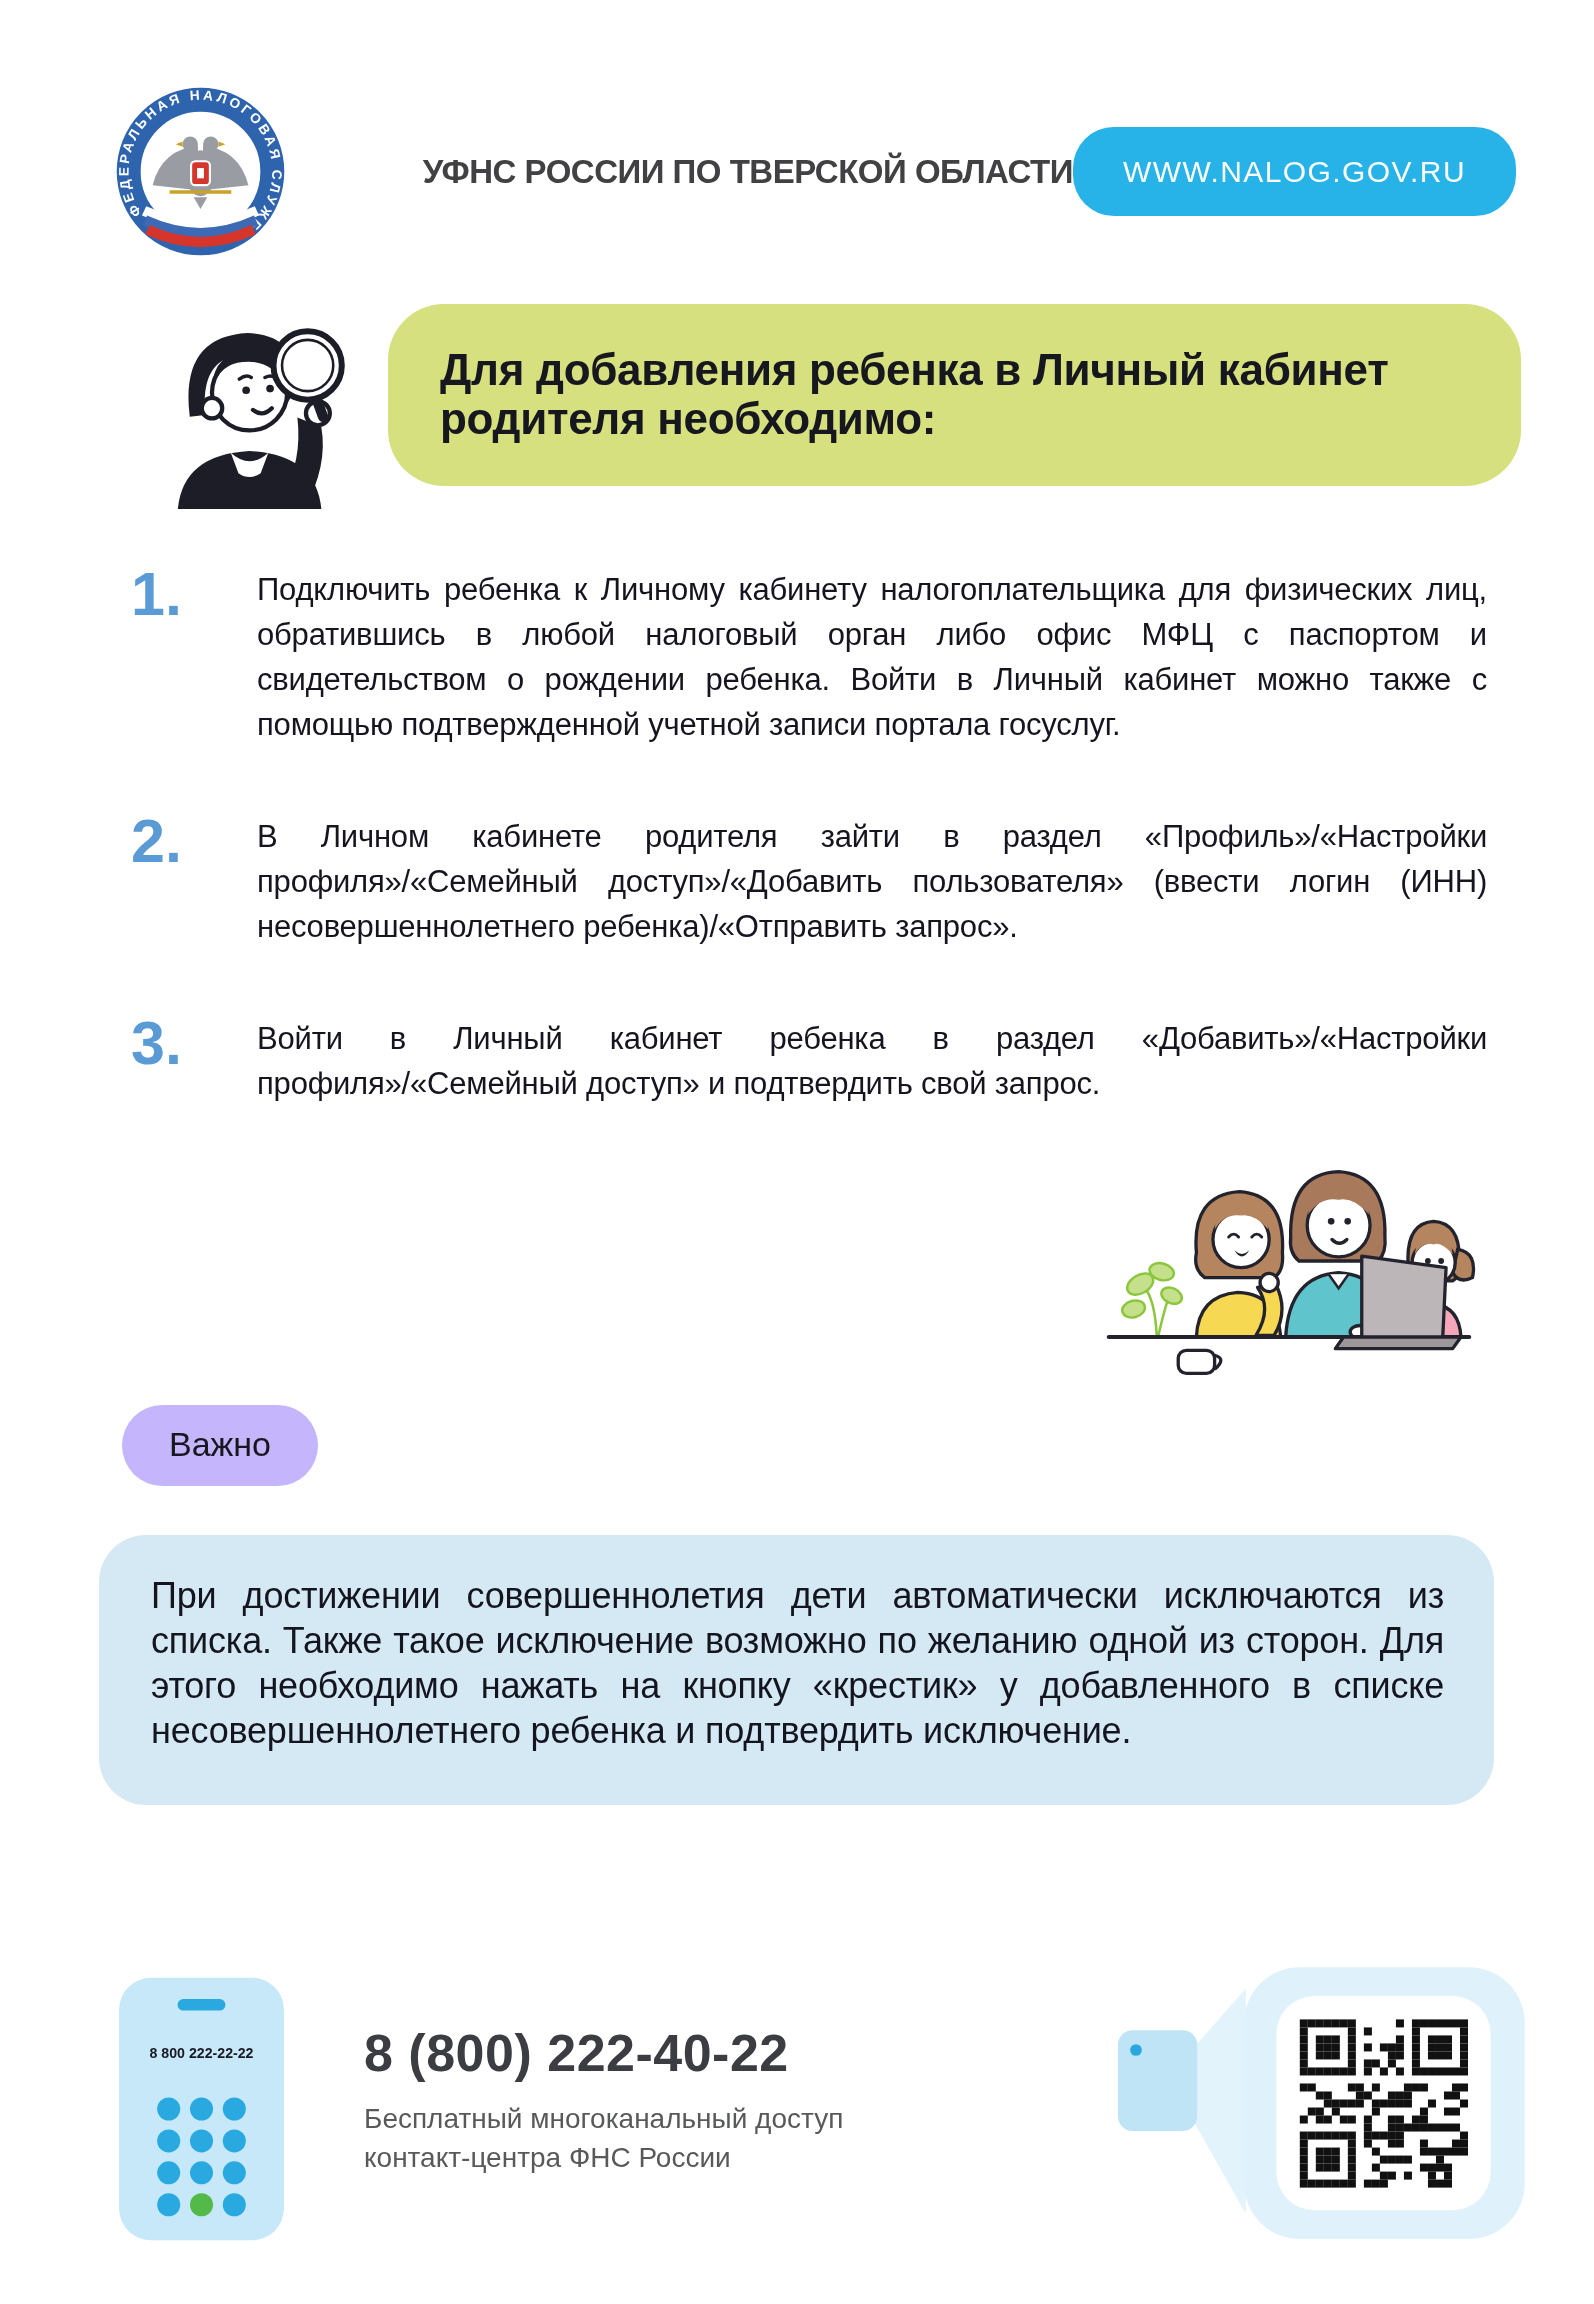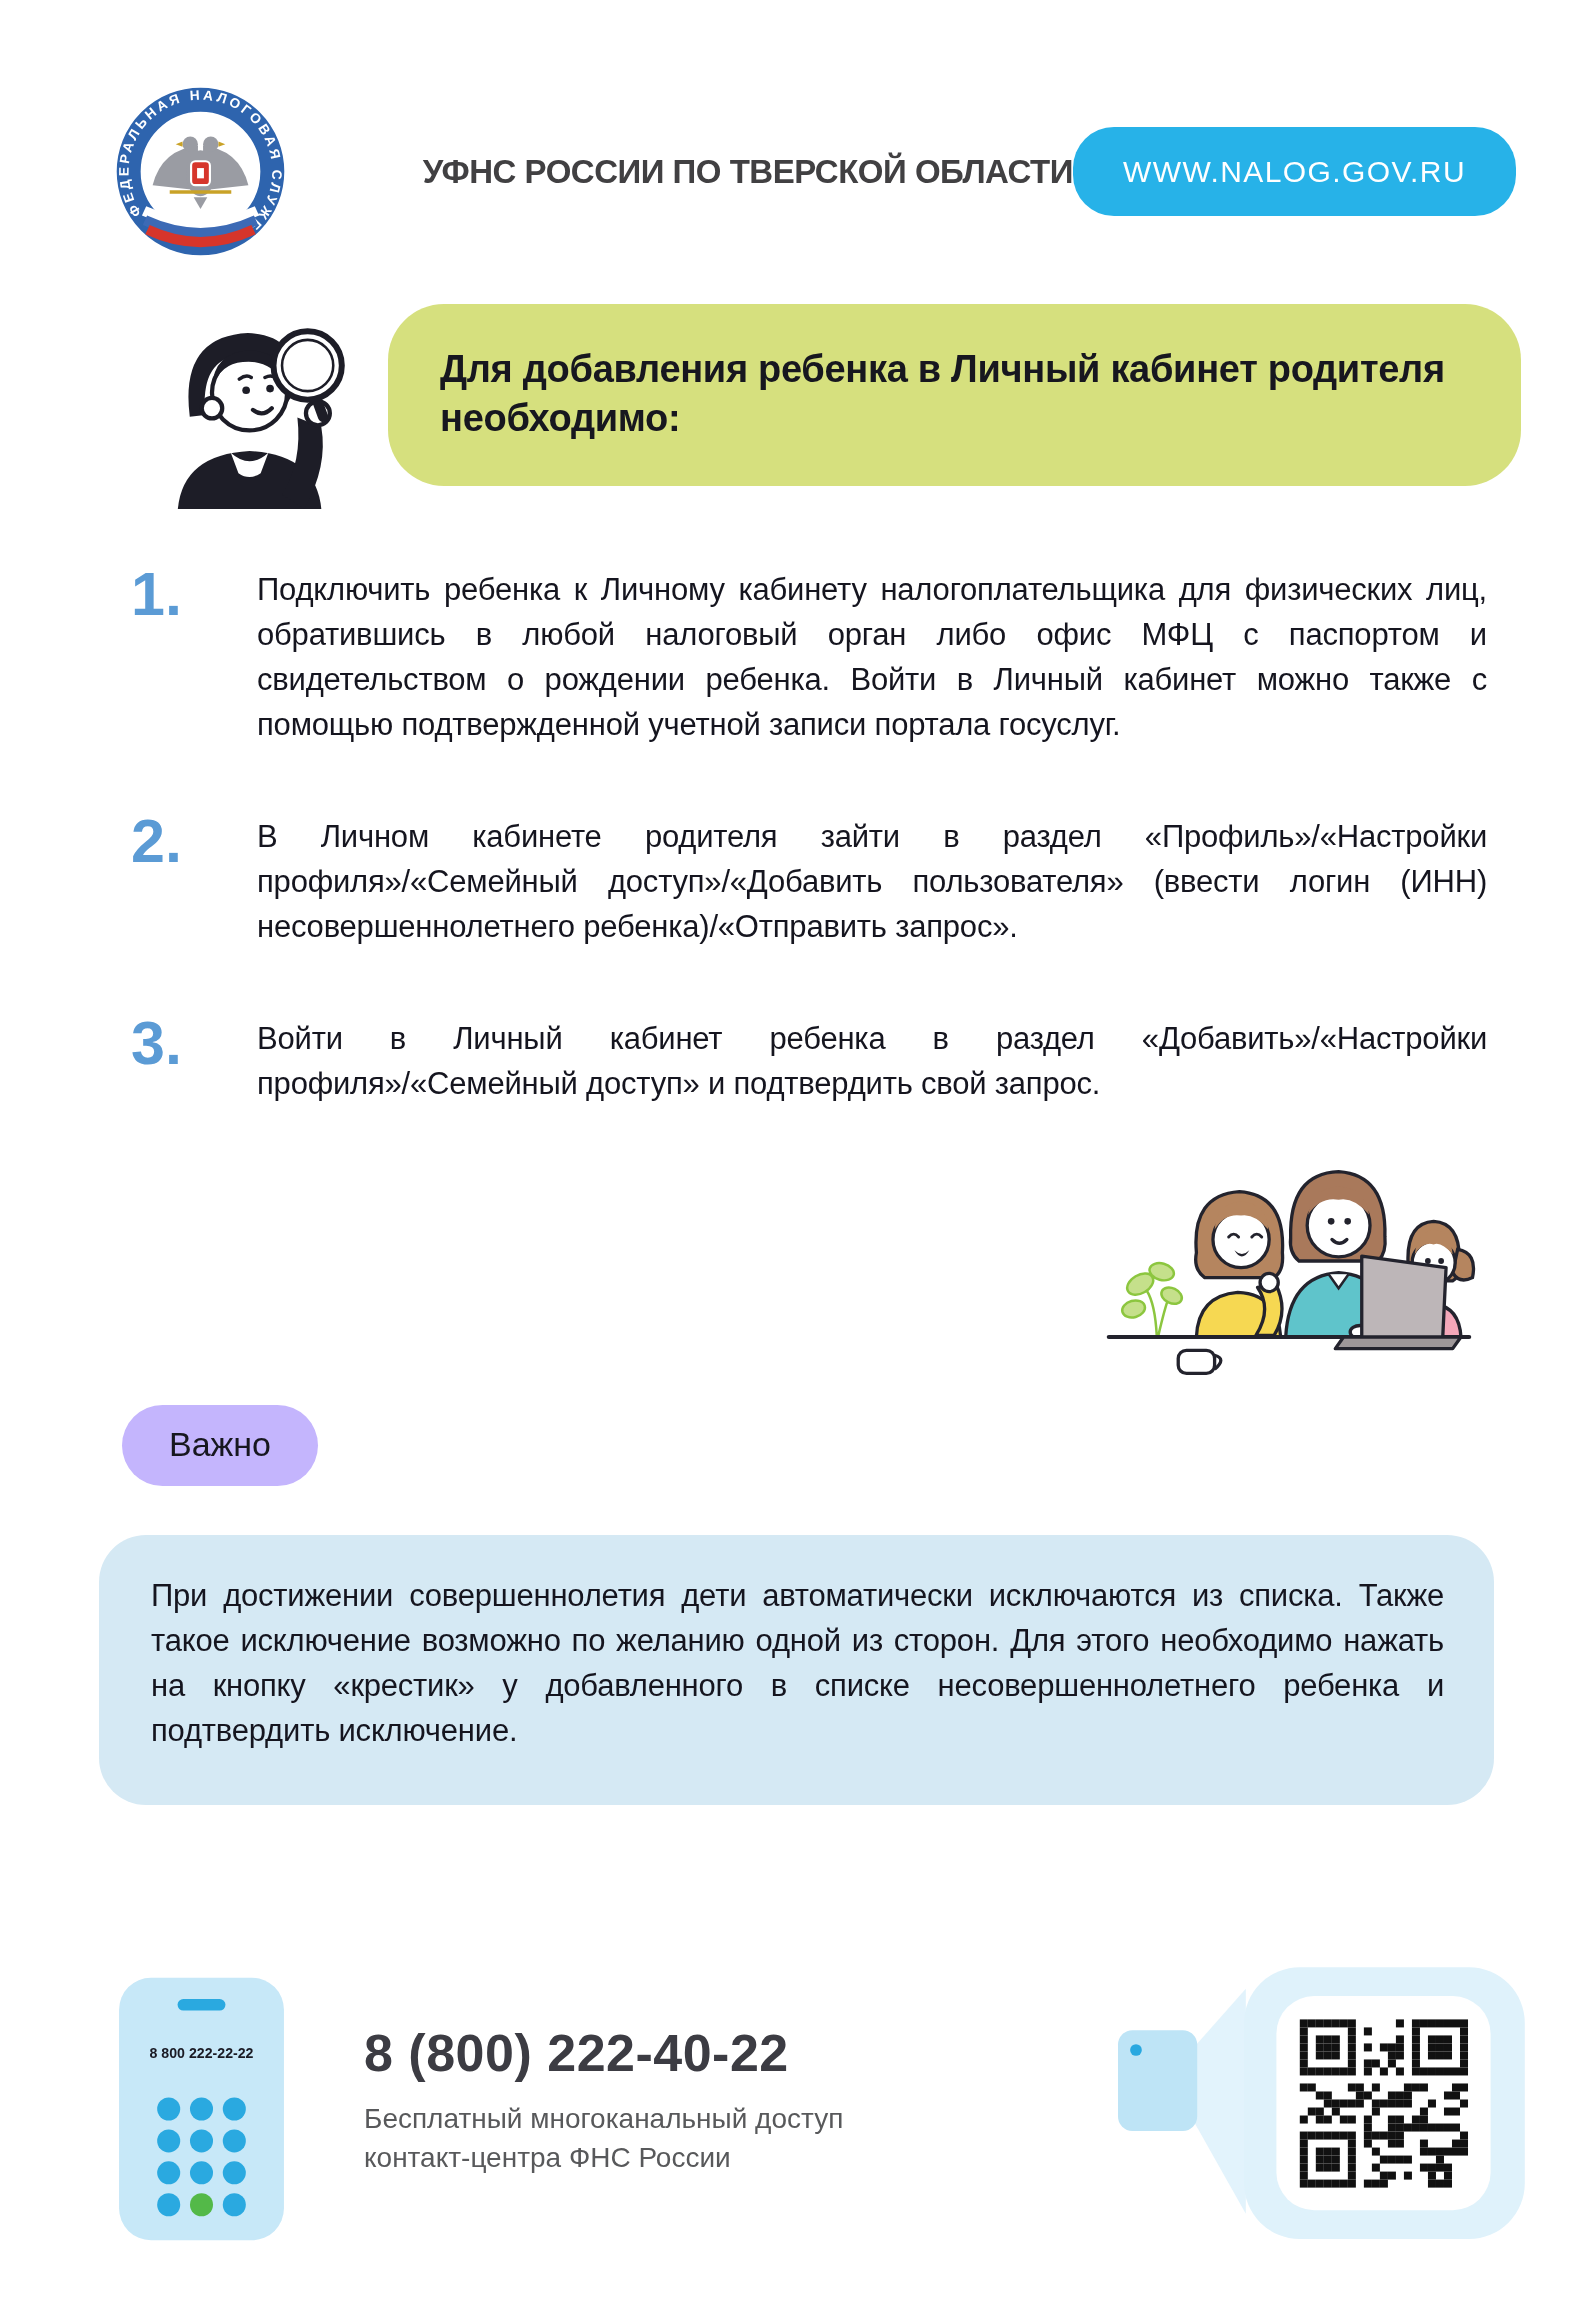--- a/index.html
+++ b/index.html
@@ -49,21 +49,21 @@
     align-items:flex-start;
     margin:47px 74px 0 140px;
   }
   .magnifier-man{width:214px;height:205px;flex:0 0 auto;}
   .bubble{
     margin-left:34px;
     flex:1;
     background:#D6E07E;
     border-radius:56px;
     padding:41px 54px 43px 52px;
-    font-size:38px;
+    font-size:44px;
     font-weight:600;
     line-height:49px;
     letter-spacing:-0.3px;
     color:#17171f;
   }
   
   .steps{margin:58px 108px 0 131px;}
   .step{display:flex;margin-bottom:67px;}
   .step:last-child{margin-bottom:0;}
   .step-number{
@@ -93,21 +93,21 @@
     border-radius:41px;
     padding:20px 47px 21.6px;
     font-size:34px;
     color:#17171f;
   }
   .info-box{
     margin:49px 101px 0 99px;
     background:#D5E9F4;
     border-radius:47px;
     padding:38px 50px 52px 52px;
-    font-size:31px;
+    font-size:36px;
     line-height:45px;
     letter-spacing:-0.2px;
     text-align:justify;
     color:#15151f;
   }
   
   .footer{
     display:flex;
     align-items:flex-start;
     margin:171px 45px 0 117px;

